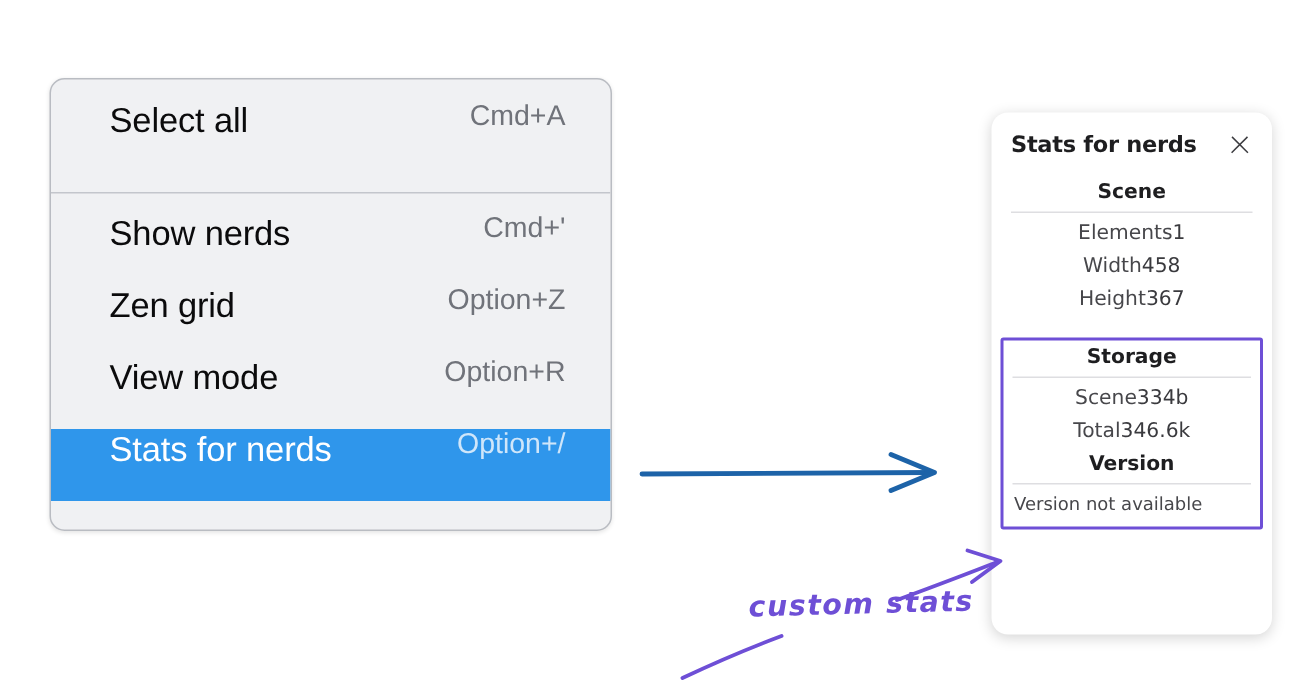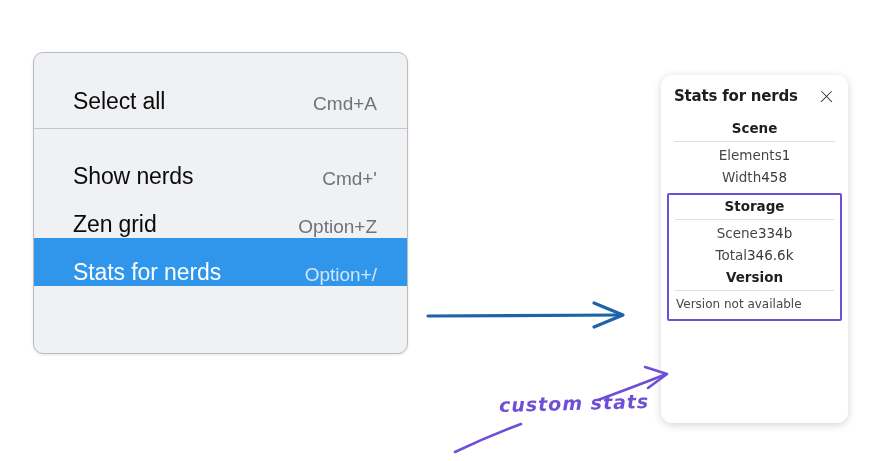--- a/index.html
+++ b/index.html
@@ -36,21 +36,21 @@
   .menu-section.first { padding-top: 14px; padding-bottom: 13px; }
   .menu-section.second { padding-top: 13px; padding-bottom: 10px; }
   .menu-sep {
     height: 1px;
     background: #c3c6cc;
     width: 100%;
   }
   .menu-item {
     height: 48px;
     display: flex;
-    align-items: flex-end;
+    align-items: flex-start;
     justify-content: space-between;
     padding: 0 30px 0 39px;
     box-sizing: border-box;
   }
   .menu-item .label {
     font-size: 23px;
     color: #0b0b0c;
     letter-spacing: -0.1px;
     white-space: nowrap;
   }
@@ -134,21 +134,21 @@
   .single-line {
     font-size: 12px;
     color: #47474b;
     padding: 4px 1px;
   }
 
   
   #custom-stats-box {
     border: 2px solid #6e4fd6;
     border-radius: 2px;
-    margin: 5px -7px 0 -7px;
+    margin: 15px -7px 0 -7px;
     padding: 0 6px 4px 6px;
   }
 
   
   #annotations {
     position: absolute;
     left: 0; top: 0;
     width: 873px;
     height: 461px;
     pointer-events: none;
@@ -183,20 +183,24 @@
 
   <div class="menu-section second">
     <div class="menu-item">
       <span class="label">Show nerds</span>
       <span class="shortcut">Cmd+'</span>
     </div>
     <div class="menu-item">
       <span class="label">Zen grid</span>
       <span class="shortcut">Option+Z</span>
     </div>
+    <div class="menu-item">
+      <span class="label">View mode</span>
+      <span class="shortcut">Option+R</span>
+    </div>
     <div class="menu-item selected">
       <span class="label">Stats for nerds</span>
       <span class="shortcut">Option+/</span>
     </div>
   </div>
 
 </div>
 
 <div id="stats-panel">
 
@@ -208,20 +212,24 @@
   <div>
     <div class="sec-title">Scene</div>
     <div class="sec-rule"></div>
     <div class="stat-row">
       <span class="k">Elements</span>
       <span class="v">1</span>
     </div>
     <div class="stat-row">
       <span class="k">Width</span>
       <span class="v">458</span>
+    </div>
+    <div class="stat-row">
+      <span class="k">Height</span>
+      <span class="v">367</span>
     </div>
   </div>
 
   <div id="custom-stats-box">
 
     <div>
       <div class="sec-title">Storage</div>
       <div class="sec-rule"></div>
       <div class="stat-row">
         <span class="k">Scene</span>

